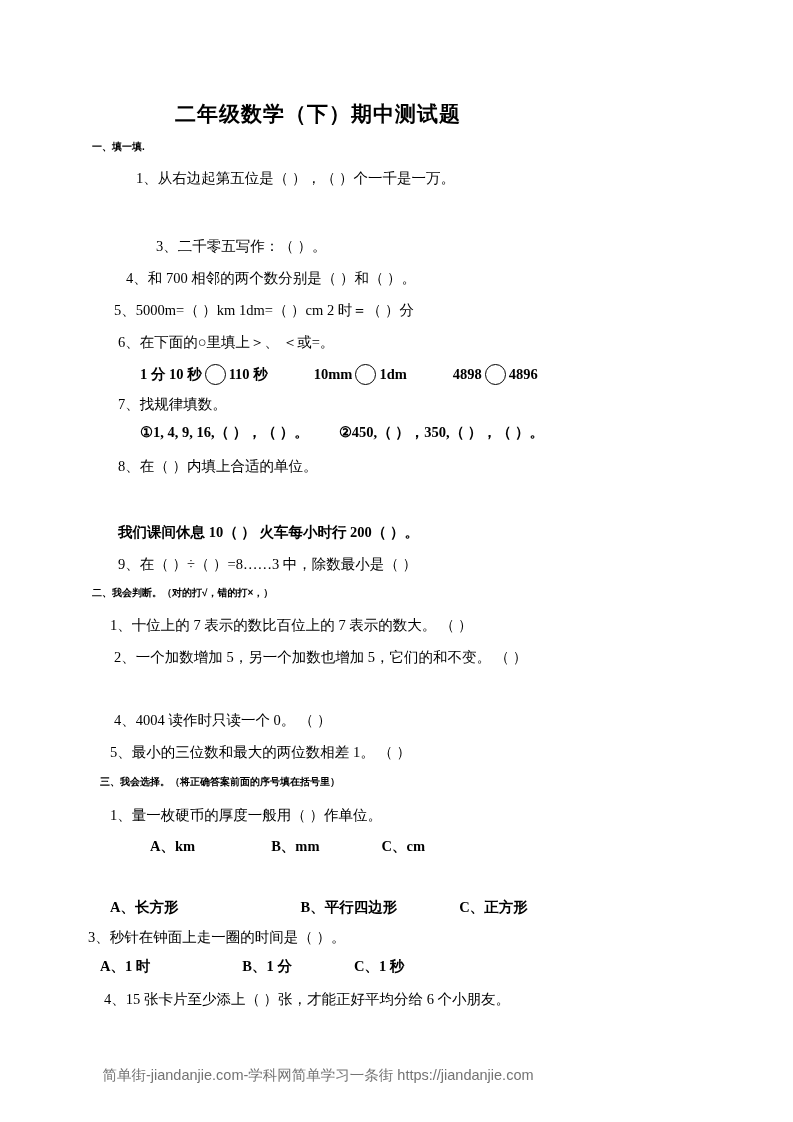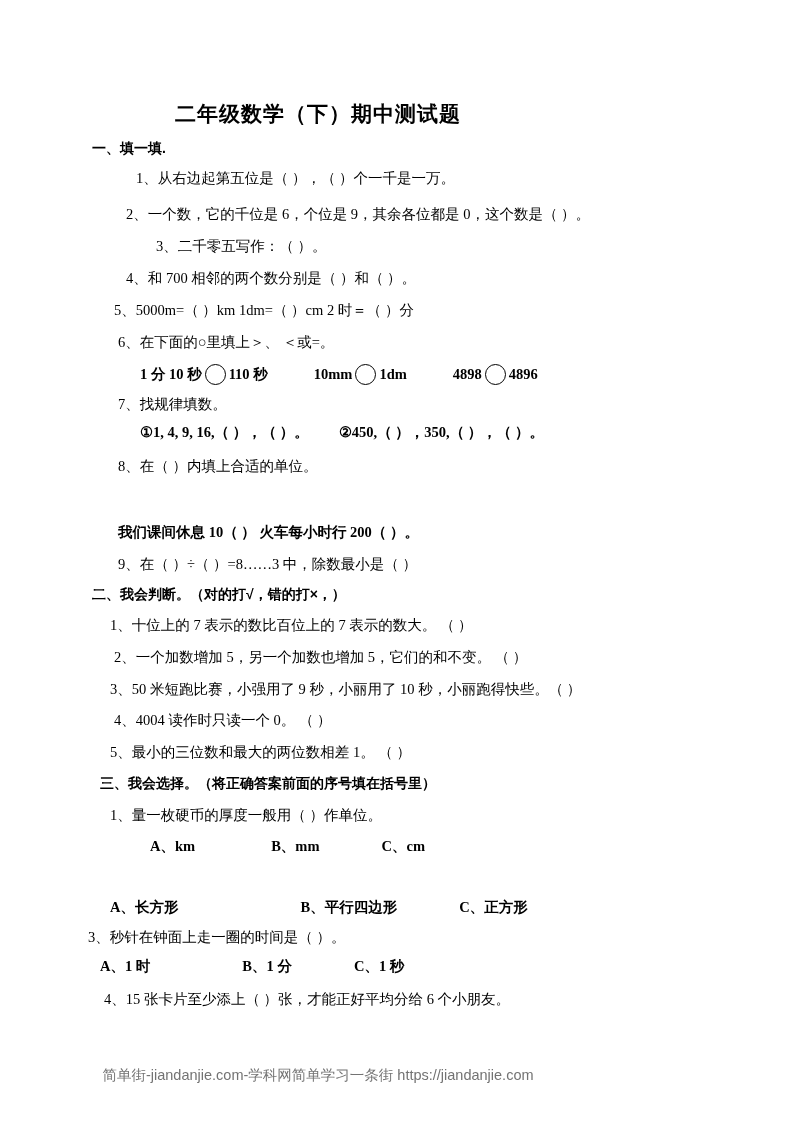--- a/index.html
+++ b/index.html
@@ -31,21 +31,21 @@
     position: absolute;
     top: 100px;
     left: 0;
     right: 0;
   }
   .section-head {
     position: absolute;
     left: 92px;
     font-family: "Liberation Sans", "DejaVu Sans", sans-serif;
     font-weight: bold;
-    font-size: 14px;
+    font-size: 10px;
     white-space: nowrap;
   }
   .q {
     position: absolute;
     font-size: 14.5px;
     white-space: nowrap;
     line-height: 1.2;
   }
   .sub {
     position: absolute;
@@ -82,21 +82,20 @@
 </head>
 <body>
 
 <div class="page">
 
   <h1 class="title">二年级数学（下）期中测试题</h1>
 
   <div class="section-head" style="top:140px;">一、填一填.</div>
 
   <div class="q" style="top:170px; left:136px;">1、从右边起第五位是（            ），（             ）个一千是一万。</div>
-  <div class="q" style="top:206px; left:126px;">2、一个数，它的千位是 6，个位是 9，其余各位都是 0，这个数是（          ）。</div>
   <div class="q" style="top:238px; left:126px;margin-left:30px;">3、二千零五写作：（              ）。</div>
   <div class="q" style="top:270px; left:126px;">4、和 700 相邻的两个数分别是（        ）和（         ）。</div>
   <div class="q" style="top:302px; left:114px;">5、5000m=（            ）km          1dm=（          ）cm          2 时＝（    ）分</div>
   <div class="q" style="top:334px; left:118px;">6、在下面的○里填上＞、  ＜或=。</div>
 
   <div class="sub" style="top:364px; left:140px;">
     <span>1 分 10 秒</span><span class="circle"></span><span>110 秒</span><span class="sp-lg"></span><span>10mm</span><span class="circle"></span><span>1dm</span><span class="sp-lg"></span><span>4898</span><span class="circle"></span><span>4896</span>
   </div>
 
   <div class="q" style="top:396px; left:118px;">7、找规律填数。</div>
@@ -106,21 +105,20 @@
   </div>
 
   <div class="q" style="top:458px; left:118px;">8、在（       ）内填上合适的单位。</div>
   <div class="sub" style="top:524px; left:118px;">我们课间休息 10（            ）              火车每小时行 200（              ）。</div>
   <div class="q" style="top:556px; left:118px;">9、在（      ）÷（      ）=8……3 中，除数最小是（           ）</div>
 
   <div class="section-head" style="top:586px;">二、我会判断。（对的打√，错的打×，）</div>
 
   <div class="q" style="top:617px; left:110px;">1、十位上的 7 表示的数比百位上的 7 表示的数大。        （           ）</div>
   <div class="q" style="top:649px; left:114px;">2、一个加数增加 5，另一个加数也增加 5，它们的和不变。          （         ）</div>
-  <div class="q" style="top:681px; left:110px;">3、50 米短跑比赛，小强用了 9 秒，小丽用了 10 秒，小丽跑得快些。（            ）</div>
   <div class="q" style="top:712px; left:114px;">4、4004 读作时只读一个 0。         （           ）</div>
   <div class="q" style="top:744px; left:110px;">5、最小的三位数和最大的两位数相差 1。    （            ）</div>
 
   <div class="section-head" style="top:775px;margin-left:8px;">三、我会选择。（将正确答案前面的序号填在括号里）</div>
 
   <div class="q" style="top:807px; left:110px;">1、量一枚硬币的厚度一般用（          ）作单位。</div>
   <div class="sub" style="top:838px; left:150px;">
     <span>A、km</span><span class="sp-lg"></span><span class="sp-md"></span><span>B、mm</span><span class="sp-lg"></span><span class="sp-sm"></span><span>C、cm</span>
   </div>
 

